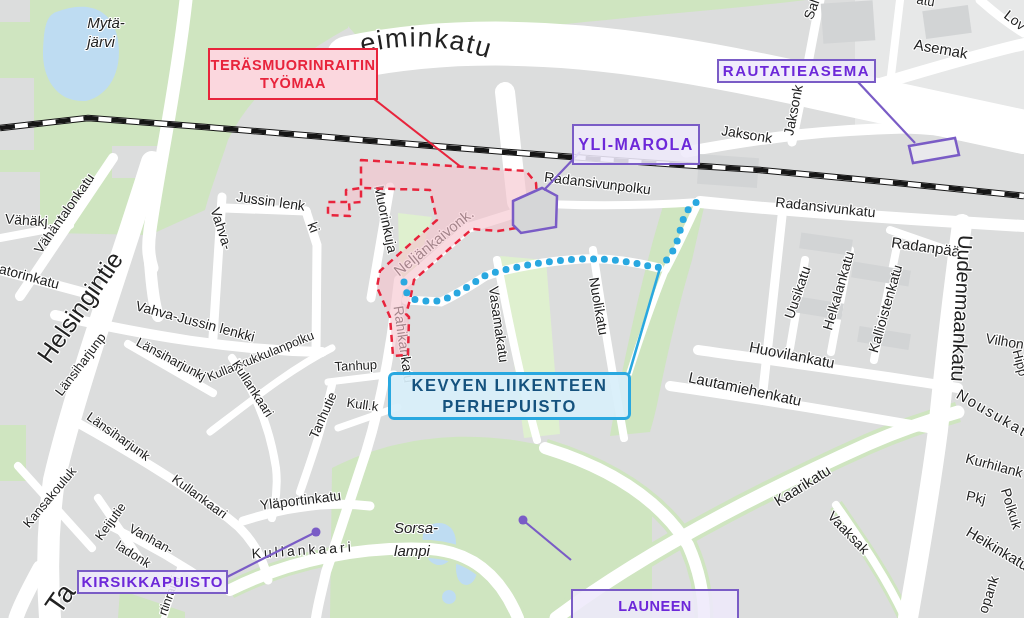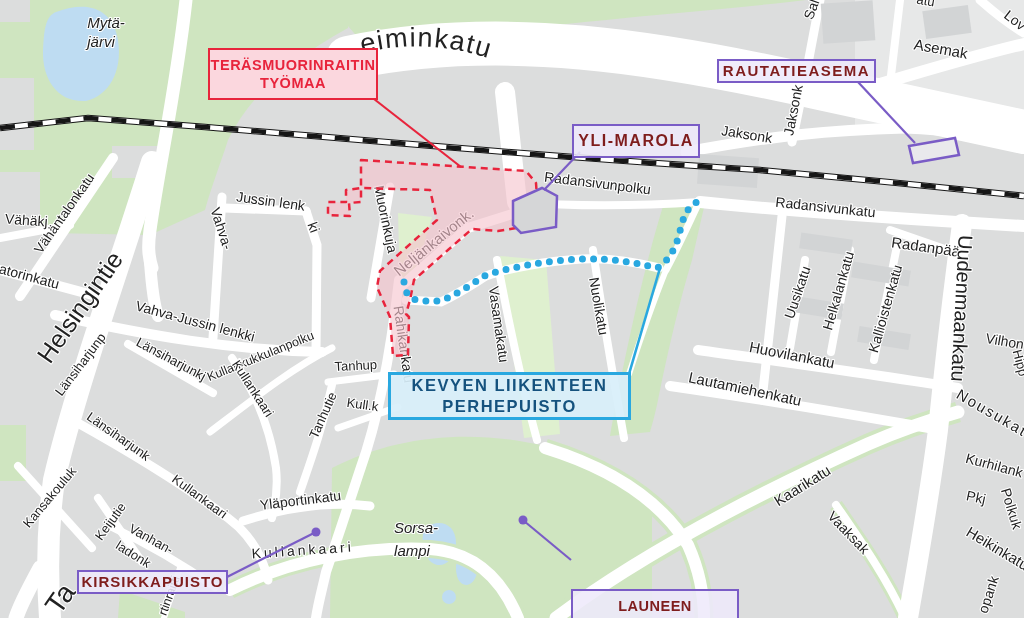--- a/index.html
+++ b/index.html
@@ -5,21 +5,21 @@
   html,body{margin:0;padding:0;background:#ffffff;}
   #stage{position:relative;width:1024px;height:618px;overflow:hidden;background:#dcdddd;
          font-family:"Liberation Sans",sans-serif;}
   #map-svg{position:absolute;left:0;top:0;}
   svg text{font-family:"Liberation Sans",sans-serif;fill:#222;text-anchor:middle;
            paint-order:stroke;stroke:#ffffff;stroke-width:2.2px;stroke-linejoin:round;}
   .anno-box{position:absolute;display:flex;flex-direction:column;align-items:center;
             justify-content:center;text-align:center;line-height:1.25;box-sizing:border-box;}
   .red-box{border:2.5px solid #e8243c;background:#fbd7de;color:#e8243c;
            font-size:14.5px;font-weight:bold;letter-spacing:0.5px;}
-  .purple-box{border:2px solid #7a5cc6;background:rgba(238,233,250,0.88);color:#7f1d1d;
+  .purple-box{border:2px solid #7a5cc6;background:rgba(238,233,250,0.88);color:#6d28d9;
               font-weight:bold;letter-spacing:1.5px;}
   .cyan-box{border:3px solid #29a8e0;background:rgba(216,239,250,0.92);color:#15527e;
             font-size:16.5px;font-weight:bold;letter-spacing:1.5px;}
 </style>
 </head>
 <body>
 
 <div id="stage">
   <svg id="map-svg" width="1024" height="618" viewBox="0 0 1024 618">
 
@@ -216,30 +216,30 @@
       <path d="M571,560 L524,521" stroke="#7a5cc6" stroke-width="2.2"></path>
       <circle cx="523" cy="520" r="4.5" fill="#7a5cc6"></circle>
     </g>
   </svg>
 
   <div class="anno-box red-box" style="left:208px;top:48px;width:170px;height:52px;">
     <span>TERÄSMUORINRAITIN</span>
     <span>TYÖMAA</span>
   </div>
 
-  <div class="anno-box cyan-box" style="left:388px;top:372px;width:243px;height:48px;">
+  <div class="anno-box cyan-box" style="left:388px;top:372px;width:243px;height:48px;border-radius:6px;">
     <span>KEVYEN LIIKENTEEN</span>
     <span>PERHEPUISTO</span>
   </div>
 
   <div class="anno-box purple-box" style="left:717px;top:59px;width:159px;height:24px;font-size:15px;">
     <span>RAUTATIEASEMA</span>
   </div>
 
-  <div class="anno-box purple-box" style="left:572px;top:124px;width:128px;height:34px;font-size:16px;">
+  <div class="anno-box purple-box" style="left:572px;top:124px;width:128px;height:41px;font-size:16px;">
     <span>YLI-MAROLA</span>
   </div>
 
   <div class="anno-box purple-box" style="left:77px;top:570px;width:151px;height:24px;font-size:15px;letter-spacing:1px;">
     <span>KIRSIKKAPUISTO</span>
   </div>
 
   <div class="anno-box purple-box" style="left:571px;top:551px;width:168px;height:52px;font-size:14.5px;letter-spacing:0.5px;margin-top:38px;">
     <span>LAUNEEN PERHEPUISTO</span>
   </div>

